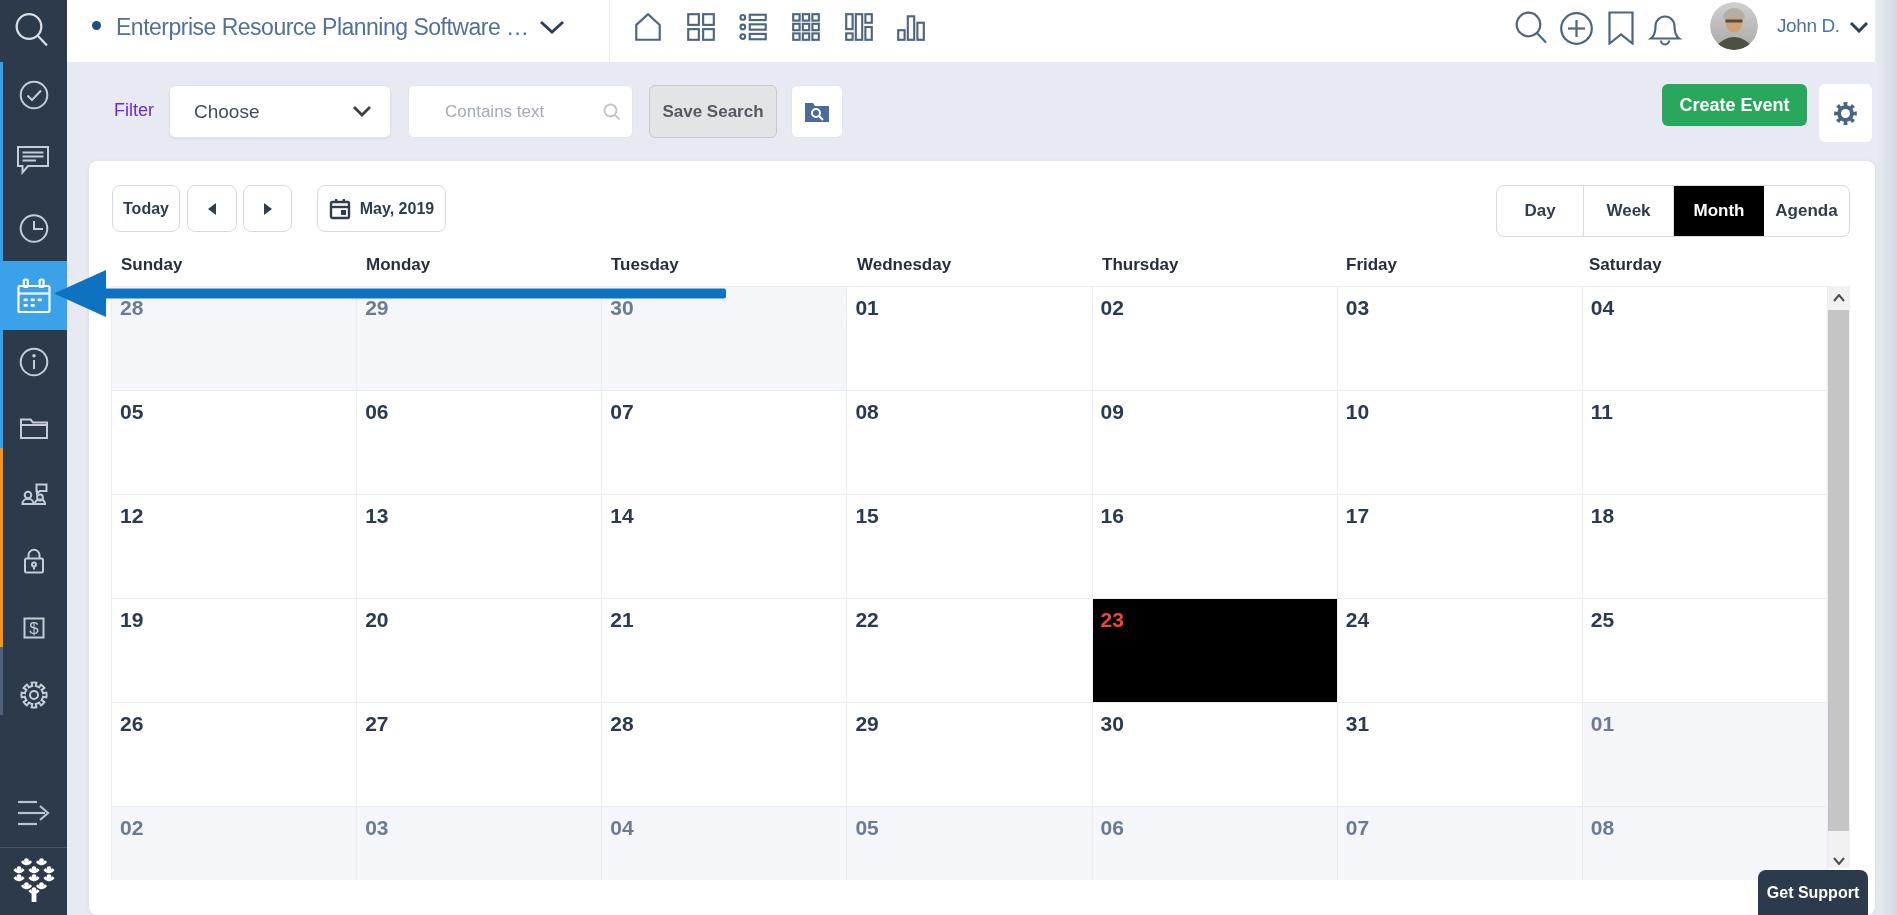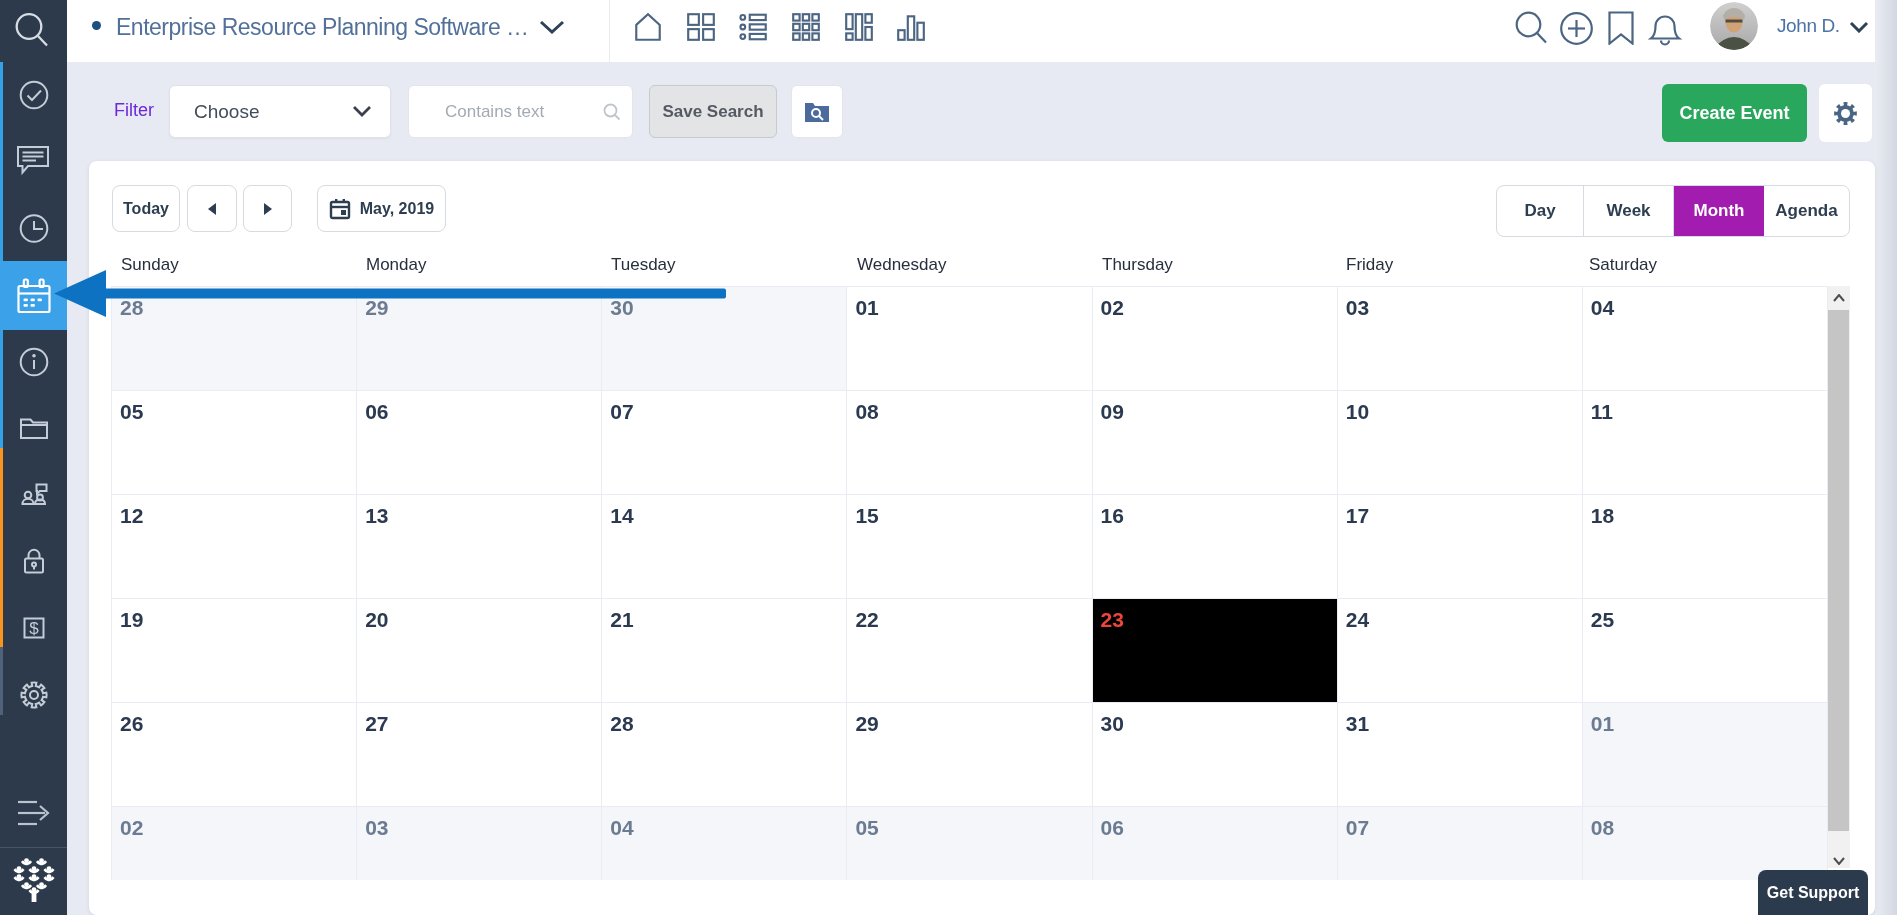--- a/index.html
+++ b/index.html
@@ -5,21 +5,21 @@
 *{margin:0;padding:0;box-sizing:border-box}
 html,body{width:1897px;height:915px;overflow:hidden;font-family:"Liberation Sans",sans-serif;background:#fff}
 .abs{position:absolute}
 #main{left:67px;top:0;width:1808px;height:915px;background:#e7eaf2}
 #topbar{left:67px;top:0;width:1808px;height:62px;background:#fff}
 #sidebar{left:0;top:0;width:67px;height:915px;background:#2d3a4b}
 .strip{left:0;width:3px}
 #card{left:89px;top:161px;width:1786px;height:754px;background:#fff;border-radius:8px;box-shadow:0 1px 4px rgba(40,50,80,.10)}
 .btn{border:1px solid #d6dae1;border-radius:8px;background:#fff;color:#2d3e50;font-weight:bold;font-size:16px;display:flex;align-items:center;justify-content:center}
 .seg{display:flex;align-items:center;justify-content:center;font-weight:bold;font-size:17px;color:#2d3e50}
-.dayname{font-weight:normal;font-size:17px;color:#272f3e}
+.dayname{font-weight:bold;font-size:17px;color:#272f3e}
 #grid{left:111px;top:286px;width:1717px;height:594px;overflow:hidden;border-top:1px solid #e9ecf2;border-left:1px solid #e9ecf2}
 .row{display:grid;grid-template-columns:repeat(7,1fr);height:104px}
 .cell{border-right:1px solid #e9ecf2;border-bottom:1px solid #e9ecf2;padding:9px 0 0 8px;font-weight:bold;font-size:21px;color:#2b3a50;background:#fff}
 .cell.g{background:#f4f6f9;color:#6b7c92}
 .cell.t{background:#000000;color:#ee453b}
 .ticon{position:absolute;top:11px;width:32px;height:32px}
 </style>
 </head>
 <body>
 <div class="abs" id="main"></div>
@@ -45,21 +45,21 @@
 <rect x="2" y="4" width="18" height="16" rx="1.5" fill="none" stroke="#2d3e50" stroke-width="2.4"></rect>
 <line x1="2" y1="9" x2="20" y2="9" stroke="#2d3e50" stroke-width="2.4"></line>
 <rect x="6" y="1" width="2.4" height="4" fill="#2d3e50"></rect>
 <rect x="13.6" y="1" width="2.4" height="4" fill="#2d3e50"></rect>
 <rect x="12" y="12" width="5" height="5" fill="#2d3e50"></rect>
 </svg>May, 2019</div>
 
 <div class="abs" style="left:1496px;top:185px;width:354px;height:52px;border:1px solid #d6dae1;border-radius:8px;background:#fff;display:flex;overflow:hidden">
 <div class="seg" style="width:87px;border-right:1px solid #d6dae1">Day</div>
 <div class="seg" style="width:90px;border-right:1px solid #d6dae1">Week</div>
-<div class="seg" style="width:90px;background:#a21caf;color:#fff">Month</div>
+<div class="seg" style="width:90px;background:#000000;color:#fff">Month</div>
 <div class="seg" style="flex:1">Agenda</div>
 </div>
 
 <div class="abs dayname" style="left:121px;top:255px">Sunday</div>
 <div class="abs dayname" style="left:366px;top:255px">Monday</div>
 <div class="abs dayname" style="left:611px;top:255px">Tuesday</div>
 <div class="abs dayname" style="left:857px;top:255px">Wednesday</div>
 <div class="abs dayname" style="left:1102px;top:255px">Thursday</div>
 <div class="abs dayname" style="left:1346px;top:255px">Friday</div>
 <div class="abs dayname" style="left:1589px;top:255px">Saturday</div>
@@ -152,21 +152,21 @@
     </svg>
 </div>
 <div class="abs" style="left:649px;top:85px;width:128px;height:53px;background:#e3e4e6;border:1px solid #c8cacd;border-radius:6px;display:flex;align-items:center;justify-content:center;font-weight:bold;font-size:17px;color:#555a62">Save Search</div>
 <div class="abs" style="left:791px;top:85px;width:52px;height:53px;background:#fff;border:1px solid #e2e5ea;border-radius:6px;display:flex;align-items:center;justify-content:center">
   <svg width="26" height="22" viewBox="0 0 26 22">
       <path d="M1,2 h8 l2,3 h14 v16 h-24 z" fill="#4a6b9b"></path>
       <circle cx="12" cy="12" r="4" fill="none" stroke="#fff" stroke-width="2"></circle>
       <line x1="15" y1="15" x2="19" y2="19" stroke="#fff" stroke-width="2"></line>
     </svg>
 </div>
-<div class="abs" style="left:1662px;top:84px;width:145px;height:58px;background:#29a85d;border-radius:6px;color:#fff;font-weight:bold;font-size:18px;display:flex;align-items:center;justify-content:center">Create Event</div>
+<div class="abs" style="left:1662px;top:84px;width:145px;height:42px;background:#29a85d;border-radius:6px;color:#fff;font-weight:bold;font-size:18px;display:flex;align-items:center;justify-content:center">Create Event</div>
 <div class="abs" style="left:1819px;top:84px;width:53px;height:58px;background:#fff;border-radius:6px;display:flex;align-items:center;justify-content:center">
   <svg width="29" height="29" viewBox="0 0 32 32">
       <path d="M14.24,6.97 L13.60,3.63 A12.6,12.6 0 0 1 18.40,3.63 L17.76,6.97 A9.2,9.2 0 0 1 21.14,8.37 L23.05,5.55 A12.6,12.6 0 0 1 26.45,8.95 L23.63,10.86 A9.2,9.2 0 0 1 25.03,14.24 L28.37,13.60 A12.6,12.6 0 0 1 28.37,18.40 L25.03,17.76 A9.2,9.2 0 0 1 23.63,21.14 L26.45,23.05 A12.6,12.6 0 0 1 23.05,26.45 L21.14,23.63 A9.2,9.2 0 0 1 17.76,25.03 L18.40,28.37 A12.6,12.6 0 0 1 13.60,28.37 L14.24,25.03 A9.2,9.2 0 0 1 10.86,23.63 L8.95,26.45 A12.6,12.6 0 0 1 5.55,23.05 L8.37,21.14 A9.2,9.2 0 0 1 6.97,17.76 L3.63,18.40 A12.6,12.6 0 0 1 3.63,13.60 L6.97,14.24 A9.2,9.2 0 0 1 8.37,10.86 L5.55,8.95 A12.6,12.6 0 0 1 8.95,5.55 L10.86,8.37 A9.2,9.2 0 0 1 14.24,6.97 Z" fill="#4a6584"></path>
       <circle cx="16" cy="16" r="5" fill="#fff"></circle>
     </svg>
 </div>
 
 <div class="abs" style="left:92px;top:21px;width:9px;height:9px;border-radius:50%;background:#1d4f80"></div>
 <div class="abs" style="left:116px;top:14px;font-size:23px;letter-spacing:-0.5px;color:#527099">Enterprise Resource Planning Software …</div>
 <svg class="abs" style="left:539px;top:20px" width="26" height="14" viewBox="0 0 26 14">

